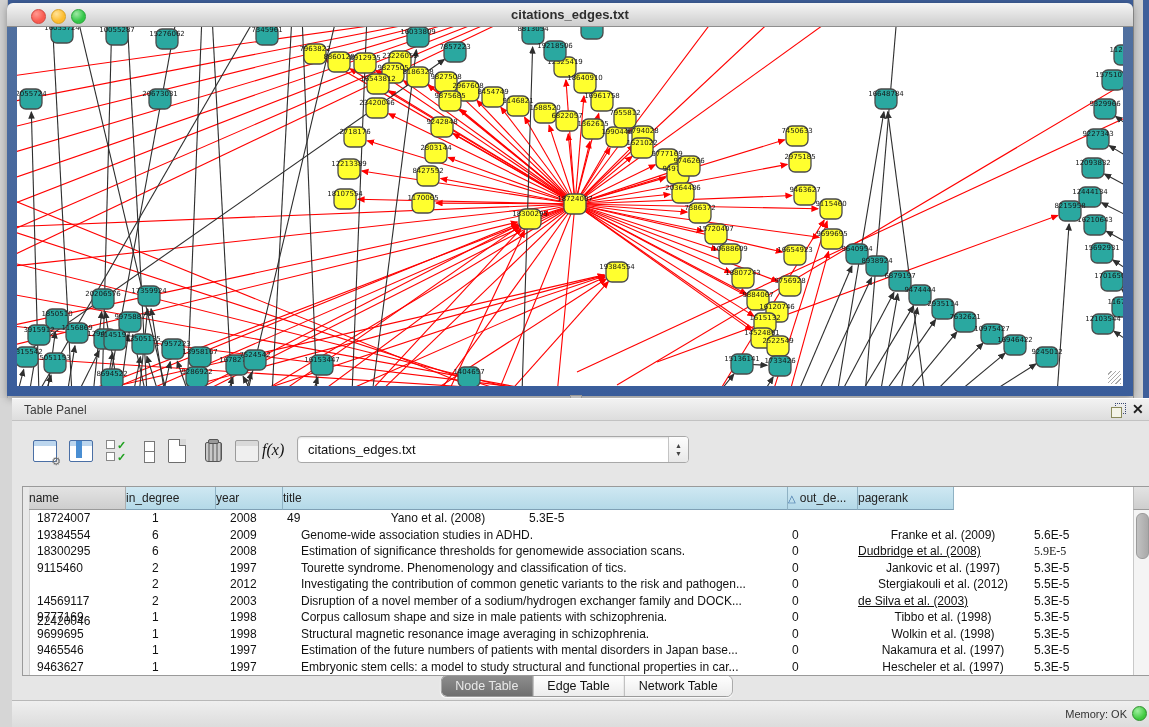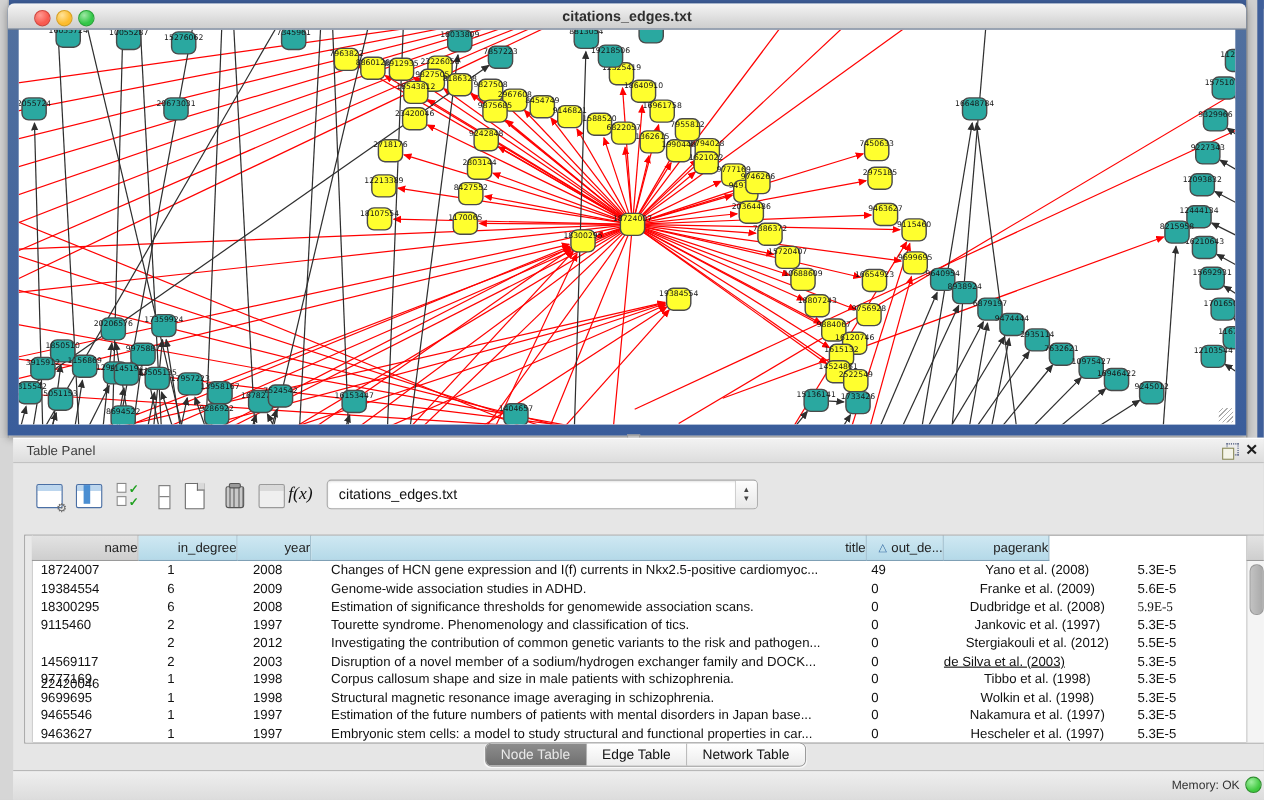--- a/index.html
+++ b/index.html
@@ -53,21 +53,21 @@
   .fx{position:absolute;left:0;top:3px;font-family:"Liberation Serif",serif;font-style:italic;font-size:16px;color:#111;}
   #combo{position:absolute;left:285px;top:6px;width:392px;height:27px;background:#fff;border:1px solid #a8a8a8;border-radius:4px;box-sizing:border-box;box-shadow:inset 0 1px 2px rgba(0,0,0,.12);}
   #combo-value{position:absolute;left:10px;top:5px;font-size:13px;color:#111;}
   #combo-stepper{position:absolute;right:0;top:0;width:19px;height:25px;border-left:1px solid #c4c4c4;background:linear-gradient(180deg,#fdfdfd,#e8e8e8);border-radius:0 3px 3px 0;}
   #combo-stepper .up,#combo-stepper .dn{position:absolute;left:0;width:100%;text-align:center;font-size:7px;color:#444;line-height:7px;}
   #combo-stepper .up{top:5px;} #combo-stepper .dn{bottom:5px;}
   
   #table-box{position:absolute;left:10px;top:88px;width:1129px;height:190px;background:#fff;border:1px solid #9a9a9a;box-sizing:border-box;}
   #left-sliver{position:absolute;left:0;top:0;width:6px;height:100%;background:#e9e9e9;border-right:1px solid #cfcfcf;}
   #thead-row{position:absolute;left:6px;top:0;height:23px;display:flex;}
-  .th{height:23px;box-sizing:border-box;border-right:1px solid #8fb2c4;border-bottom:1px solid #7fa0b5;background:linear-gradient(180deg,#cfe8f2,#b4d9e8);font-size:12px;color:#222;display:flex;align-items:center;justify-content:flex-end;overflow:hidden;white-space:nowrap;}
+  .th{height:23px;box-sizing:border-box;border-right:1px solid #8fb2c4;border-bottom:1px solid #7fa0b5;background:linear-gradient(180deg,#cfe8f2,#b4d9e8);font-size:12px;color:#222;display:flex;align-items:center;justify-content:flex-start;overflow:hidden;white-space:nowrap;}
   .th.gray{background:linear-gradient(180deg,#e3e3e3,#cecece);border-right:1px solid #adadad;border-bottom:1px solid #9a9a9a;}
   .sort-tri{color:#3a6ea5;font-size:10px;margin-right:4px;}
   #corner-cell{position:absolute;right:0;top:0;width:17px;height:23px;background:linear-gradient(180deg,#e3e3e3,#cecece);border-left:1px solid #bbb;border-bottom:1px solid #9a9a9a;box-sizing:border-box;}
   #tbody{position:absolute;left:6px;top:23px;bottom:0;overflow:hidden;}
   .tr{display:flex;height:16.5px;}
   .td{height:16.5px;box-sizing:border-box;font-size:12px;color:#111;overflow:hidden;white-space:nowrap;line-height:16.5px;}
   #vscroll{position:absolute;right:0;top:23px;bottom:0;width:17px;background:#f4f4f4;border-left:1px solid #c9c9c9;box-sizing:border-box;}
   #vscroll .thumb{position:absolute;left:2px;top:3px;width:11px;height:44px;border-radius:6px;background:linear-gradient(90deg,#c2c2c2,#a9a9a9);border:1px solid #9a9a9a;}
   
   #tabs{position:absolute;left:50%;top:277px;transform:translateX(-50%);display:flex;border:1px solid #9a9a9a;border-radius:6px;overflow:hidden;background:#fff;box-shadow:0 1px 1px rgba(255,255,255,.8);}
@@ -781,41 +781,40 @@
           <div class="th" style="width: 96px;">
             <span>pagerank</span>
           </div>
         </div>
       <div id="corner-cell"></div>
       <div id="tbody">
           <div class="tr">
             <div class="td" style="width: 97px; padding-left: 8px;">18724007</div>
             <div class="td" style="width: 90px; padding-left: 26px;">1</div>
             <div class="td" style="width: 67px; padding-left: 14px;">2008</div>
-            <div class="td" style="width: 505px; padding-left: 18px;">Changes of HCN gene expression and I(f) currents in Nkx2.5-positive cardiomyoc...</div>
             <div class="td" style="width: 70px; padding-left: 4px;">49</div>
             <div class="td" style="width: 170px; text-align: center;">Yano et al. (2008)</div>
             <div class="td" style="width: 96px; padding-left: 6px;">5.3E-5</div>
           </div>
           <div class="tr">
             <div class="td" style="width: 97px; padding-left: 8px;">19384554</div>
             <div class="td" style="width: 90px; padding-left: 26px;">6</div>
             <div class="td" style="width: 67px; padding-left: 14px;">2009</div>
             <div class="td" style="width: 505px; padding-left: 18px;">Genome-wide association studies in ADHD.</div>
             <div class="td" style="width: 70px; padding-left: 4px;">0</div>
             <div class="td" style="width: 170px; text-align: center;">Franke et al. (2009)</div>
             <div class="td" style="width: 96px; padding-left: 6px;">5.6E-5</div>
           </div>
           <div class="tr">
             <div class="td" style="width: 97px; padding-left: 8px;">18300295</div>
             <div class="td" style="width: 90px; padding-left: 26px;">6</div>
             <div class="td" style="width: 67px; padding-left: 14px;">2008</div>
             <div class="td" style="width: 505px; padding-left: 18px;">Estimation of significance thresholds for genomewide association scans.</div>
             <div class="td" style="width: 70px; padding-left: 4px;">0</div>
-            <div class="td" style="width: 170px; text-align: center;">Dudbridge et al. (2008)</div>
+            <div class="td" style="width: 170px;  text-decoration: underline;">Dudbridge et al. (2008)</div>
             <div class="td" style="width: 96px; padding-left: 6px; font-family: Liberation Serif, serif;">5.9E-5</div>
           </div>
           <div class="tr">
             <div class="td" style="width: 97px; padding-left: 8px;">9115460</div>
             <div class="td" style="width: 90px; padding-left: 26px;">2</div>
             <div class="td" style="width: 67px; padding-left: 14px;">1997</div>
             <div class="td" style="width: 505px; padding-left: 18px;">Tourette syndrome. Phenomenology and classification of tics.</div>
             <div class="td" style="width: 70px; padding-left: 4px;">0</div>
             <div class="td" style="width: 170px; text-align: center;">Jankovic et al. (1997)</div>
             <div class="td" style="width: 96px; padding-left: 6px;">5.3E-5</div>

